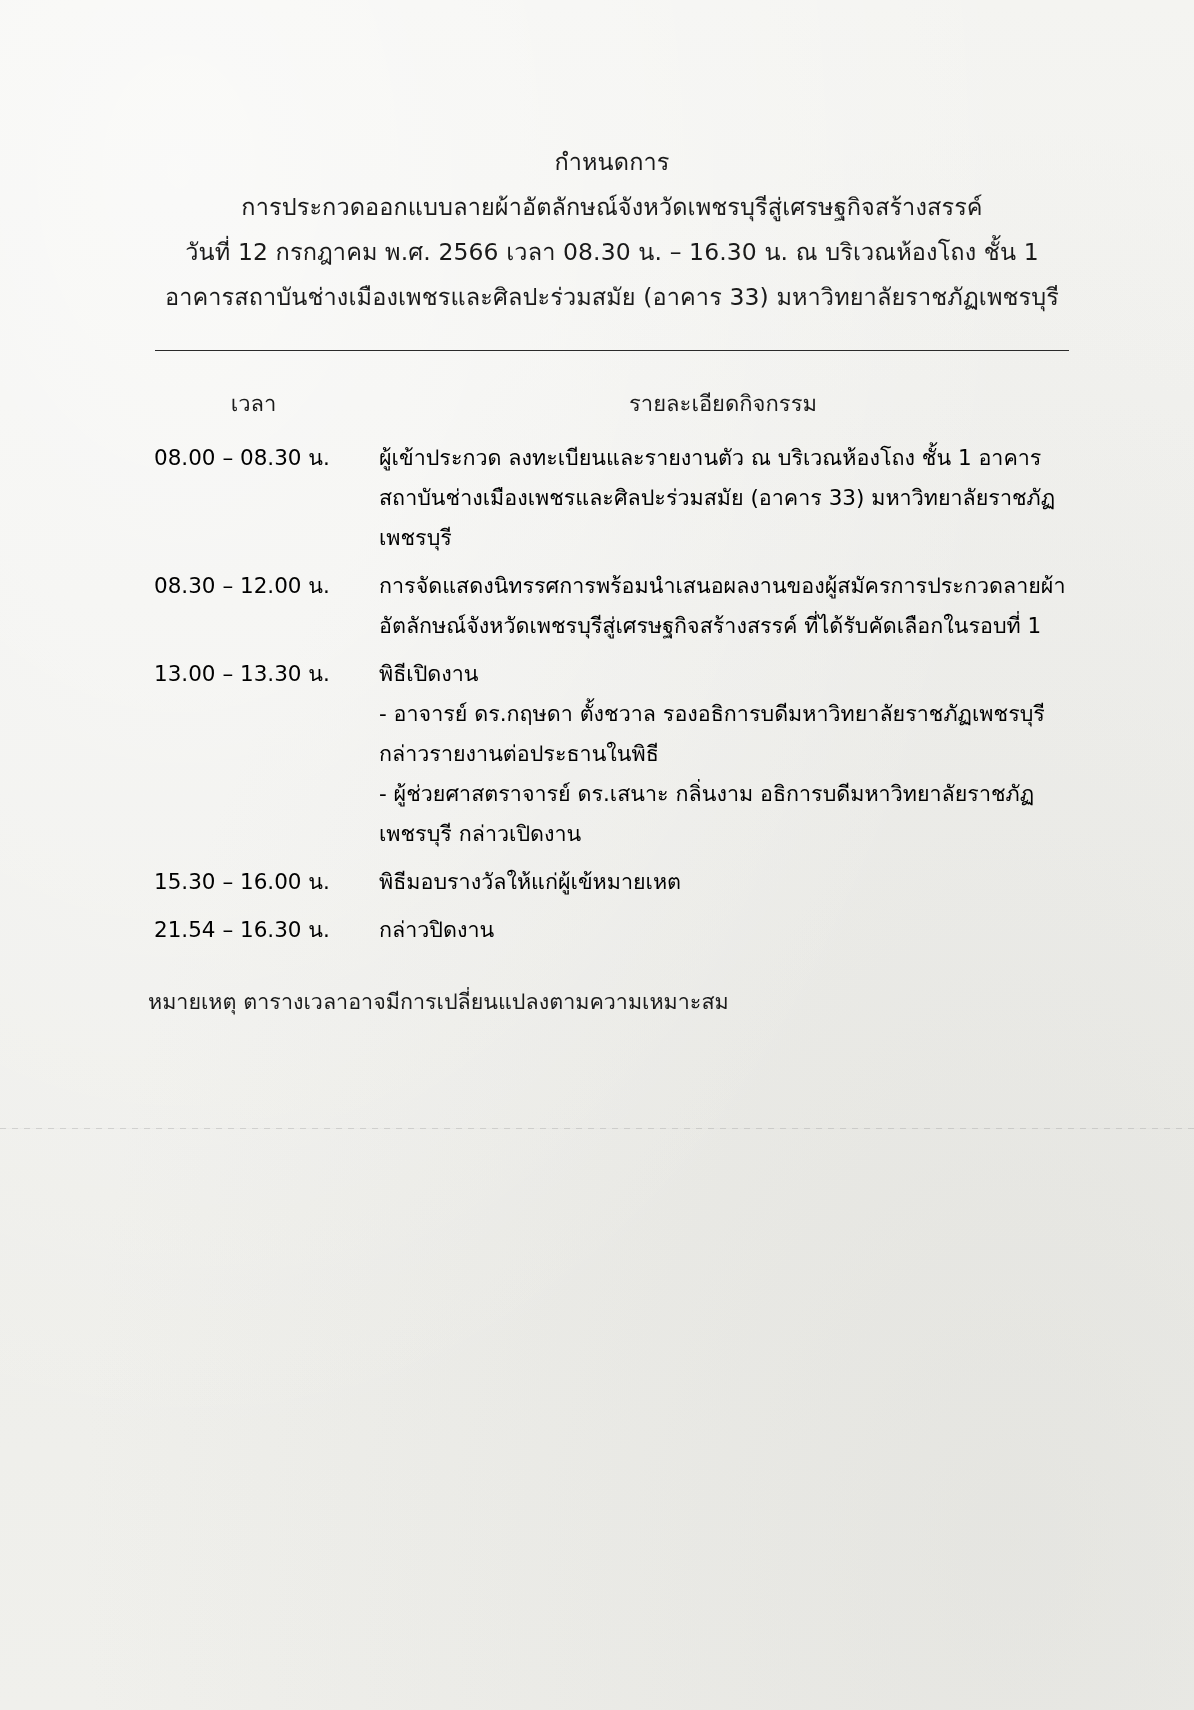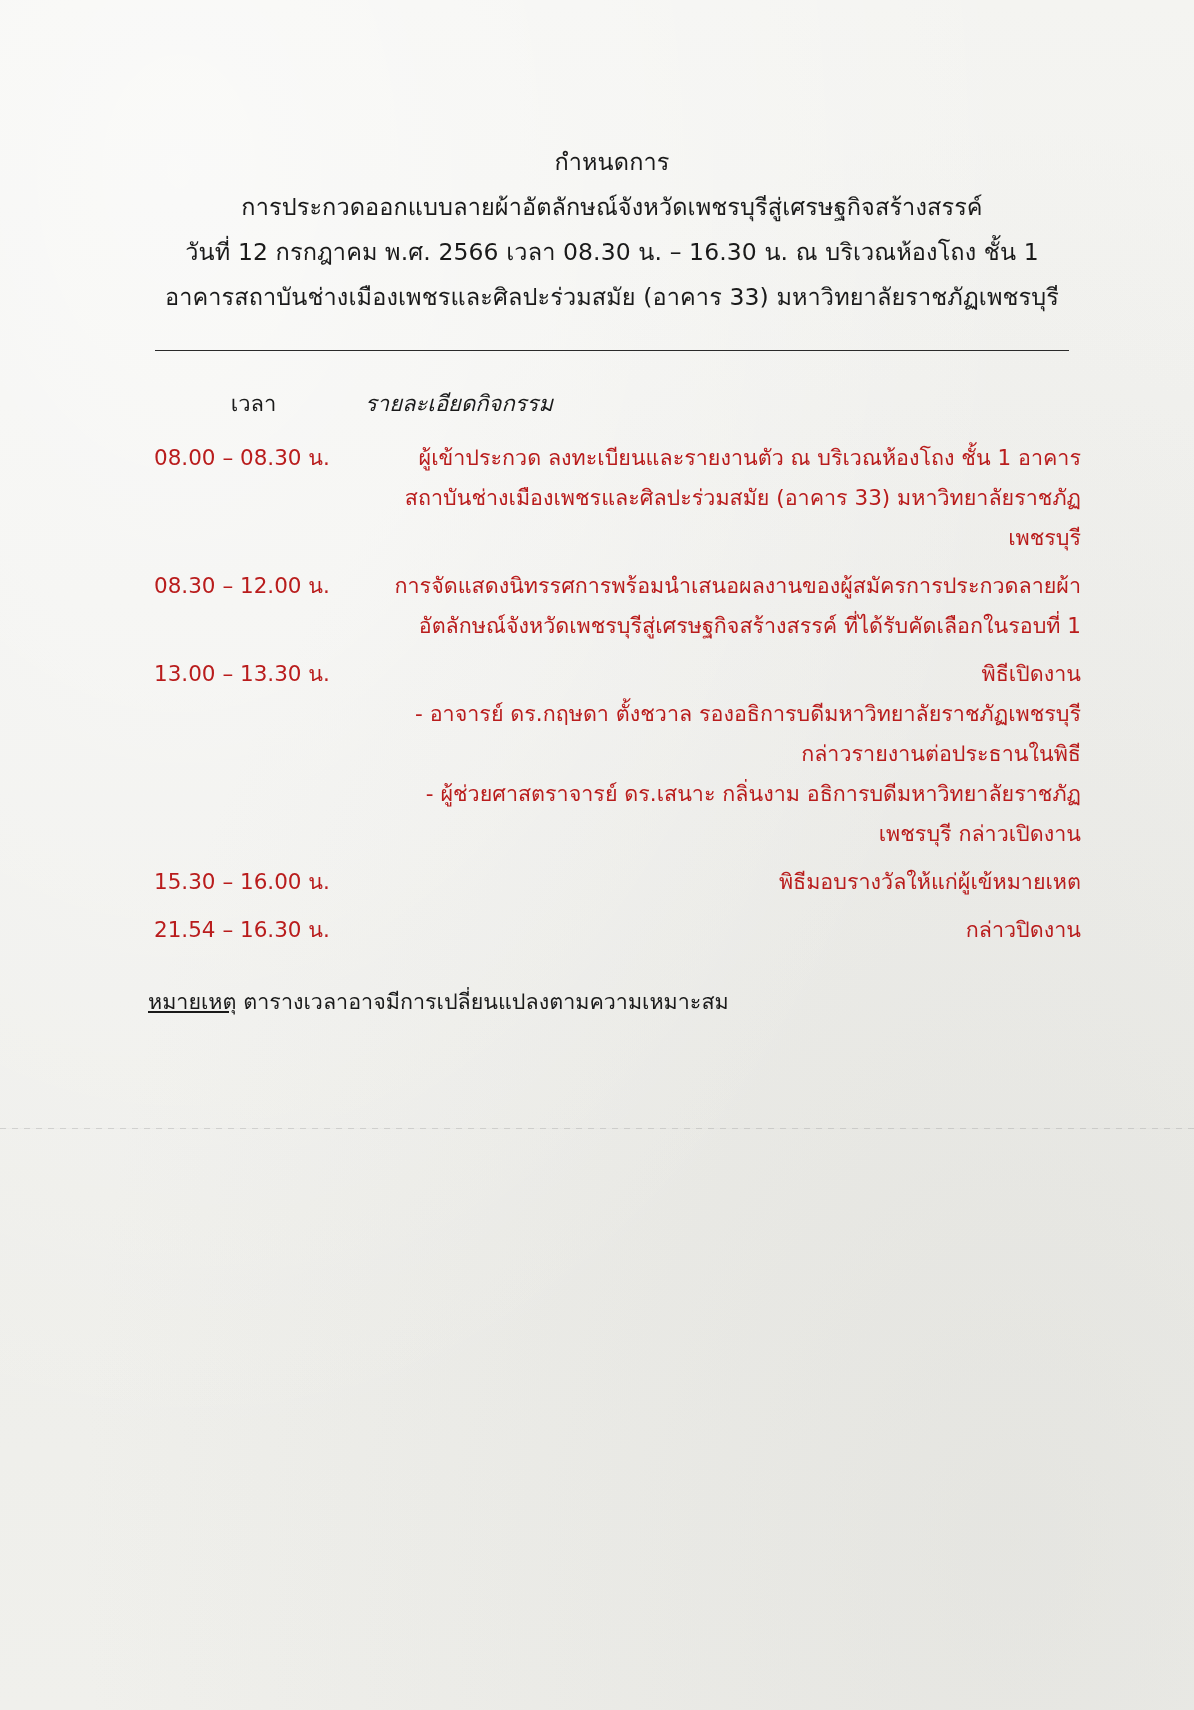--- a/index.html
+++ b/index.html
@@ -78,53 +78,50 @@
   table.schedule th {
     font-weight: normal;
     font-size: 22px;
     padding-bottom: 16px;
     color: #1a1a1a;
   }
   table.schedule th.th-time {
     width: 210px;
   }
   table.schedule th.th-detail {
-    text-align: left;
+    text-align: center;
     padding-left: 0;
-    font-style: italic;
   }
   table.schedule td {
     vertical-align: top;
     font-size: 21.5px;
     line-height: 40px;
-    color: #b91c1c;
+    color: #000000;
     padding-bottom: 7px;
   }
   table.schedule td.time-cell {
     width: 210px;
     white-space: nowrap;
     padding-left: 12px;
   }
   table.schedule td.detail-cell {
     padding-left: 14px;
-    text-align: right;
   }
   .detail-cell .sub-line {
     display: block;
   }
   .note {
     width: 940px;
     margin: 26px auto 0 auto;
     font-size: 21.5px;
     line-height: 38px;
     padding-left: 12px;
     color: #1a1a1a;
   }
   .note .note-label {
-    text-decoration: underline;
   }
 </style>
 </head>
 <body>
 
 <div class="paper"></div>
 <div class="scan-line"></div>
 
 <div class="content">
 

